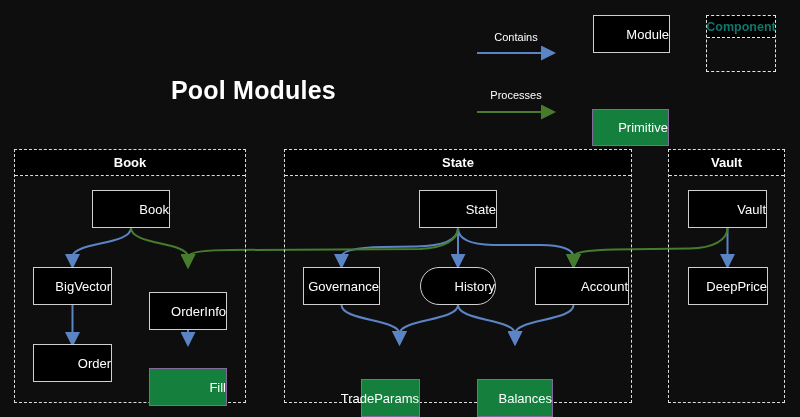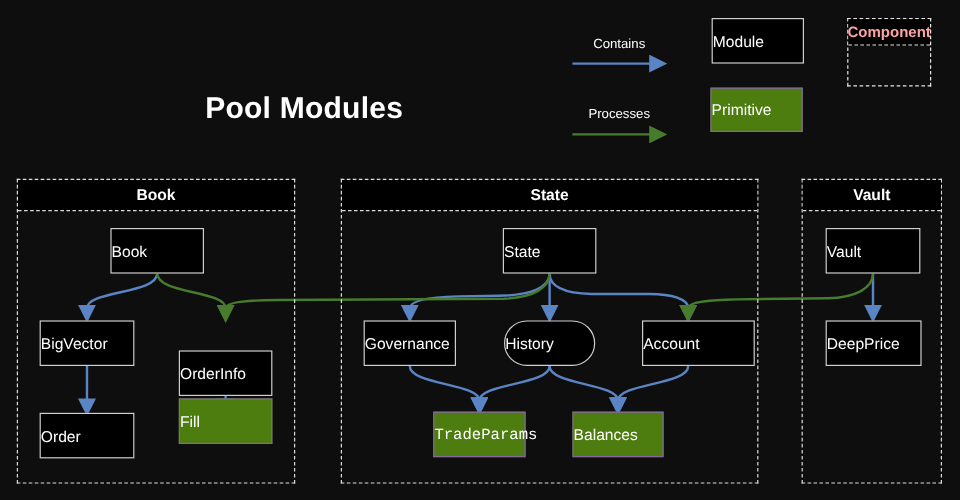--- a/index.html
+++ b/index.html
@@ -9,40 +9,40 @@
     font-family:"Liberation Sans","DejaVu Sans",sans-serif;
     color:#ffffff;
   }
   .abs{position:absolute;}
   #title{
     left:171px;top:76px;font-size:25px;font-weight:bold;letter-spacing:.2px;
   }
   .legend-label{font-size:11px;text-align:center;width:78px;}
   .node{
     position:absolute;background:#000000;border:1.5px solid #cfcfcf;
-    display:flex;align-items:center;justify-content:flex-start;
+    display:flex;align-items:center;justify-content:flex-end;
     font-size:13px;color:#ffffff;box-sizing:border-box;
   }
-  .node.primitive{background:#4d7c0f;border-color:#84689a;}
+  .node.primitive{background:#15803d;border-color:#84689a;margin-top:36px;}
   .container{
     position:absolute;border:1.8px dashed #dcdcdc;box-sizing:border-box;
     background:transparent;
   }
   .container-header{
     height:25px;background:#000000;border-bottom:1.8px dashed #dcdcdc;
     display:flex;align-items:center;justify-content:center;
     font-size:13px;font-weight:bold;color:#ffffff;
   }
   .component-box{
     position:absolute;border:1.8px dashed #e6e6e6;box-sizing:border-box;
   }
   .component-header{
     height:21px;background:#000000;border-bottom:1.8px dashed #e6e6e6;
     display:flex;align-items:center;justify-content:center;
-    font-size:12.5px;font-weight:bold;color:#fca5a5;
+    font-size:12.5px;font-weight:bold;color:#0f766e;
   }
   svg#edges{position:absolute;left:0;top:0;pointer-events:none;}
   .edge-contains{stroke:#5b84c4;stroke-width:2;fill:none;}
   .edge-processes{stroke:#467c2c;stroke-width:2;fill:none;}
 </style>
 </head>
 <body>
 
 <div class="abs" id="title">Pool Modules</div>
 
@@ -115,21 +115,21 @@
 </div>
 <div class="node" style="left:303px;top:267px;width:77px;height:38px;">
   <span>Governance</span>
 </div>
 <div class="node" style="left:420px;top:267px;width:76px;height:38px;border-radius:19px;">
   <span>History</span>
 </div>
 <div class="node" style="left:535px;top:267px;width:94px;height:38px;">
   <span>Account</span>
 </div>
-<div class="node primitive" style="left:361px;top:343px;width:77px;height:38px;font-family:Liberation Mono, monospace;">
+<div class="node primitive" style="left:361px;top:343px;width:59px;height:38px;">
   <span>TradeParams</span>
 </div>
 <div class="node primitive" style="left:477px;top:343px;width:76px;height:38px;">
   <span>Balances</span>
 </div>
 
 <div class="container" style="left:668px;top:149px;width:117px;height:254px;">
   <div class="container-header">Vault</div>
 </div>
 <div class="node" style="left:688px;top:190px;width:79px;height:38px;">

